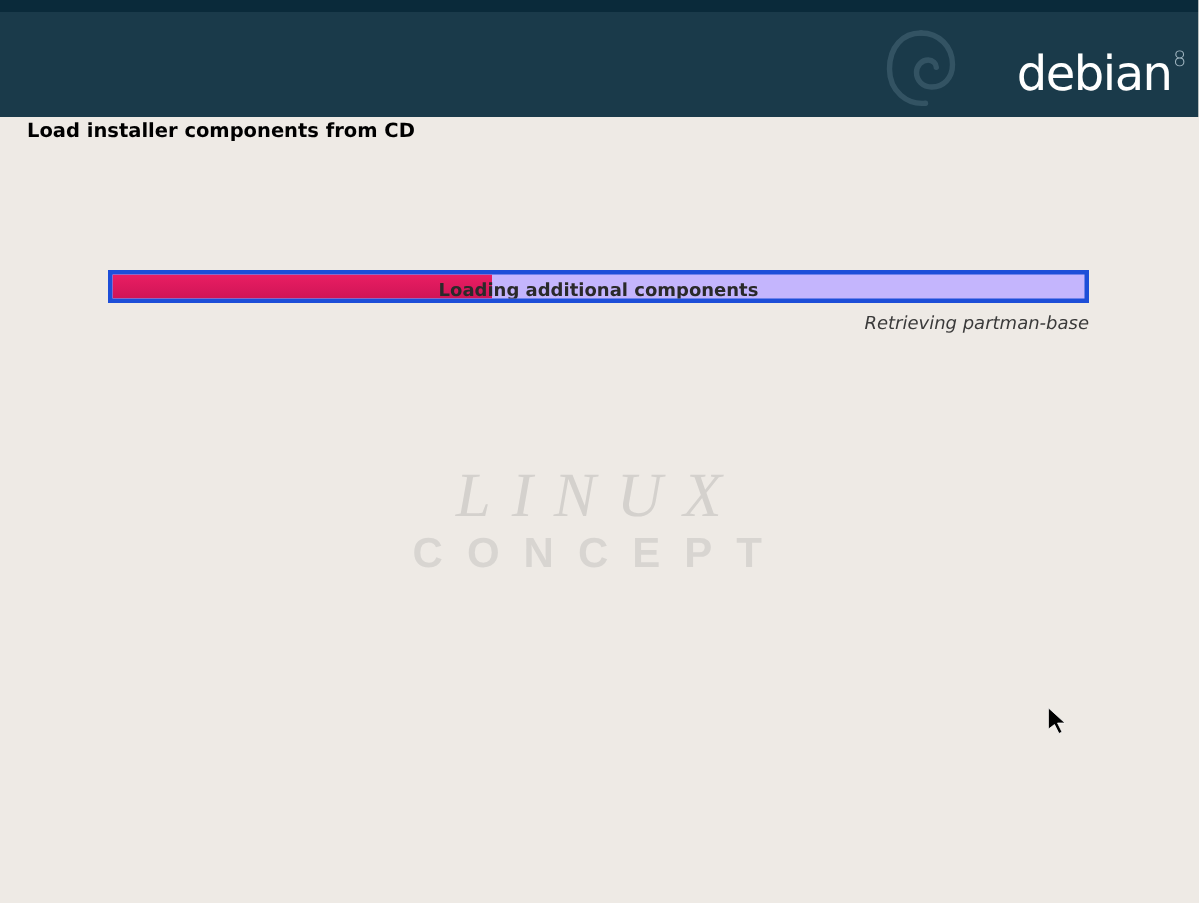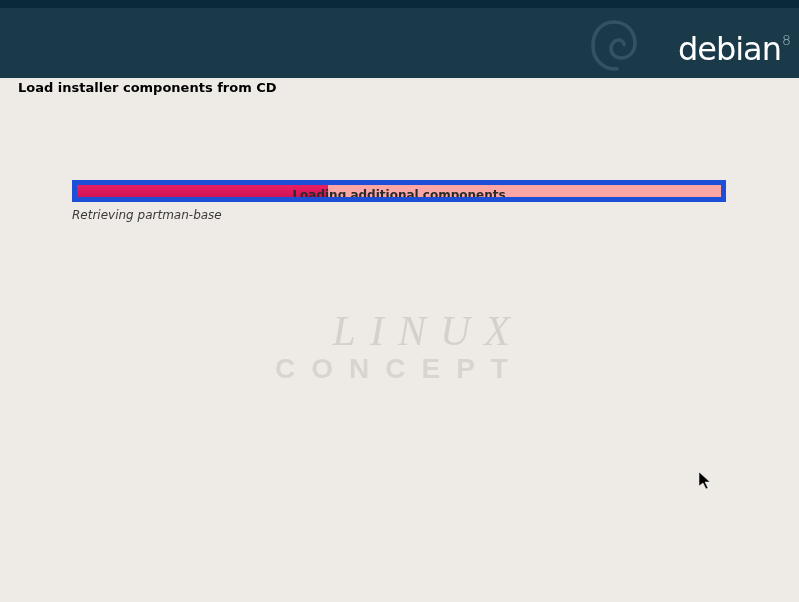--- a/index.html
+++ b/index.html
@@ -65,22 +65,22 @@
     .progress-container {
       position: absolute;
       left: 72px;
       top: 180px;
       width: 654px;
     }
     
     .progress-bar-bg {
       width: 100%;
       height: 22px;
-      background: #fca5a5;
-      border: 5px solid #1d4ed8;
+      background: #c4b5fd;
+      border: 3px solid #1d4ed8;
       position: relative;
       overflow: hidden;
     }
     
     .progress-bar-fill {
       height: 100%;
       background: linear-gradient(to bottom, #e91e63 0%, #d01456 100%);
       position: absolute;
       left: 0;
       top: 0;
@@ -95,28 +95,29 @@
       font-weight: bold;
       color: #2a2a2a;
       z-index: 2;
     }
     
     .status-text {
       margin-top: 6px;
       font-size: 12px;
       font-style: italic;
       color: #3a3a3a;
+      text-align: right;
     }
     
     .watermark {
       position: absolute;
       left: 50%;
       top: 310px;
       transform: translateX(-50%);
-      text-align: right;
+      text-align: center;
       opacity: 0.25;
       user-select: none;
       pointer-events: none;
     }
     
     .watermark-line1 {
       font-family: "Times New Roman", serif;
       font-size: 42px;
       font-style: italic;
       letter-spacing: 14px;

